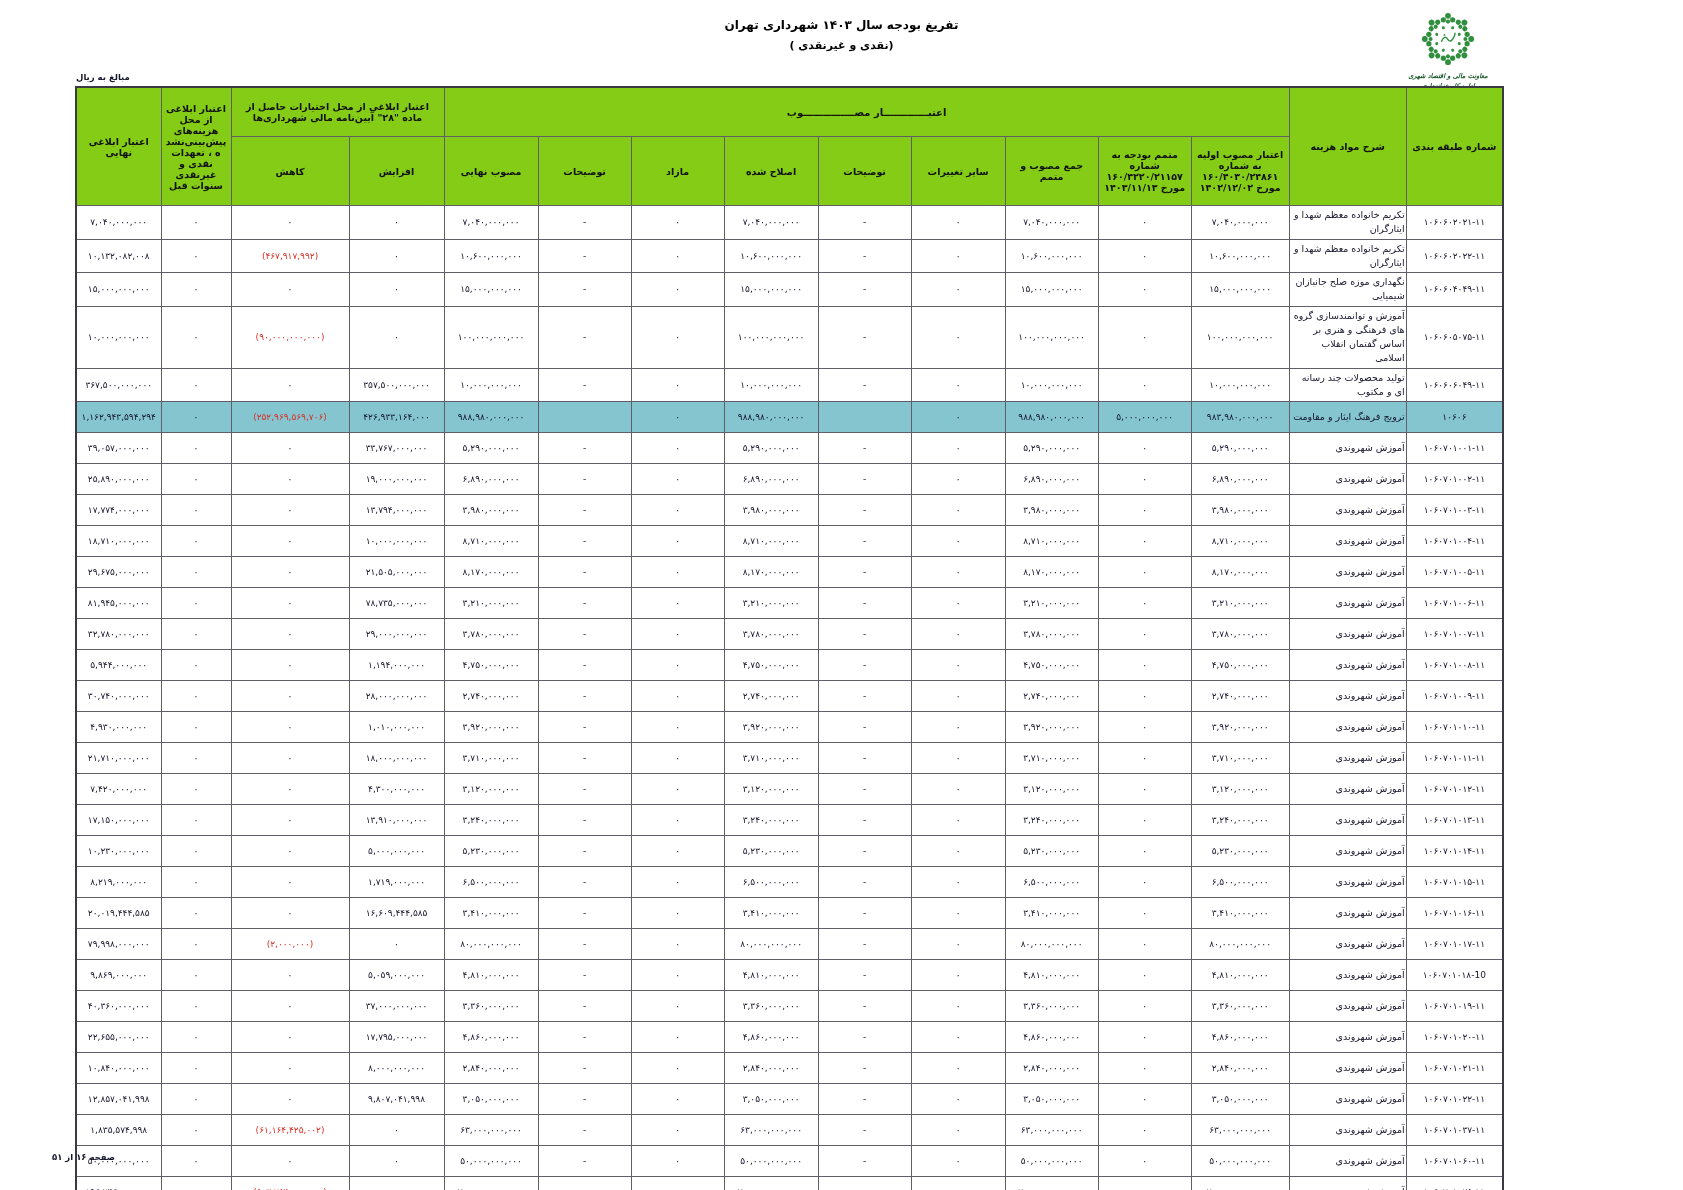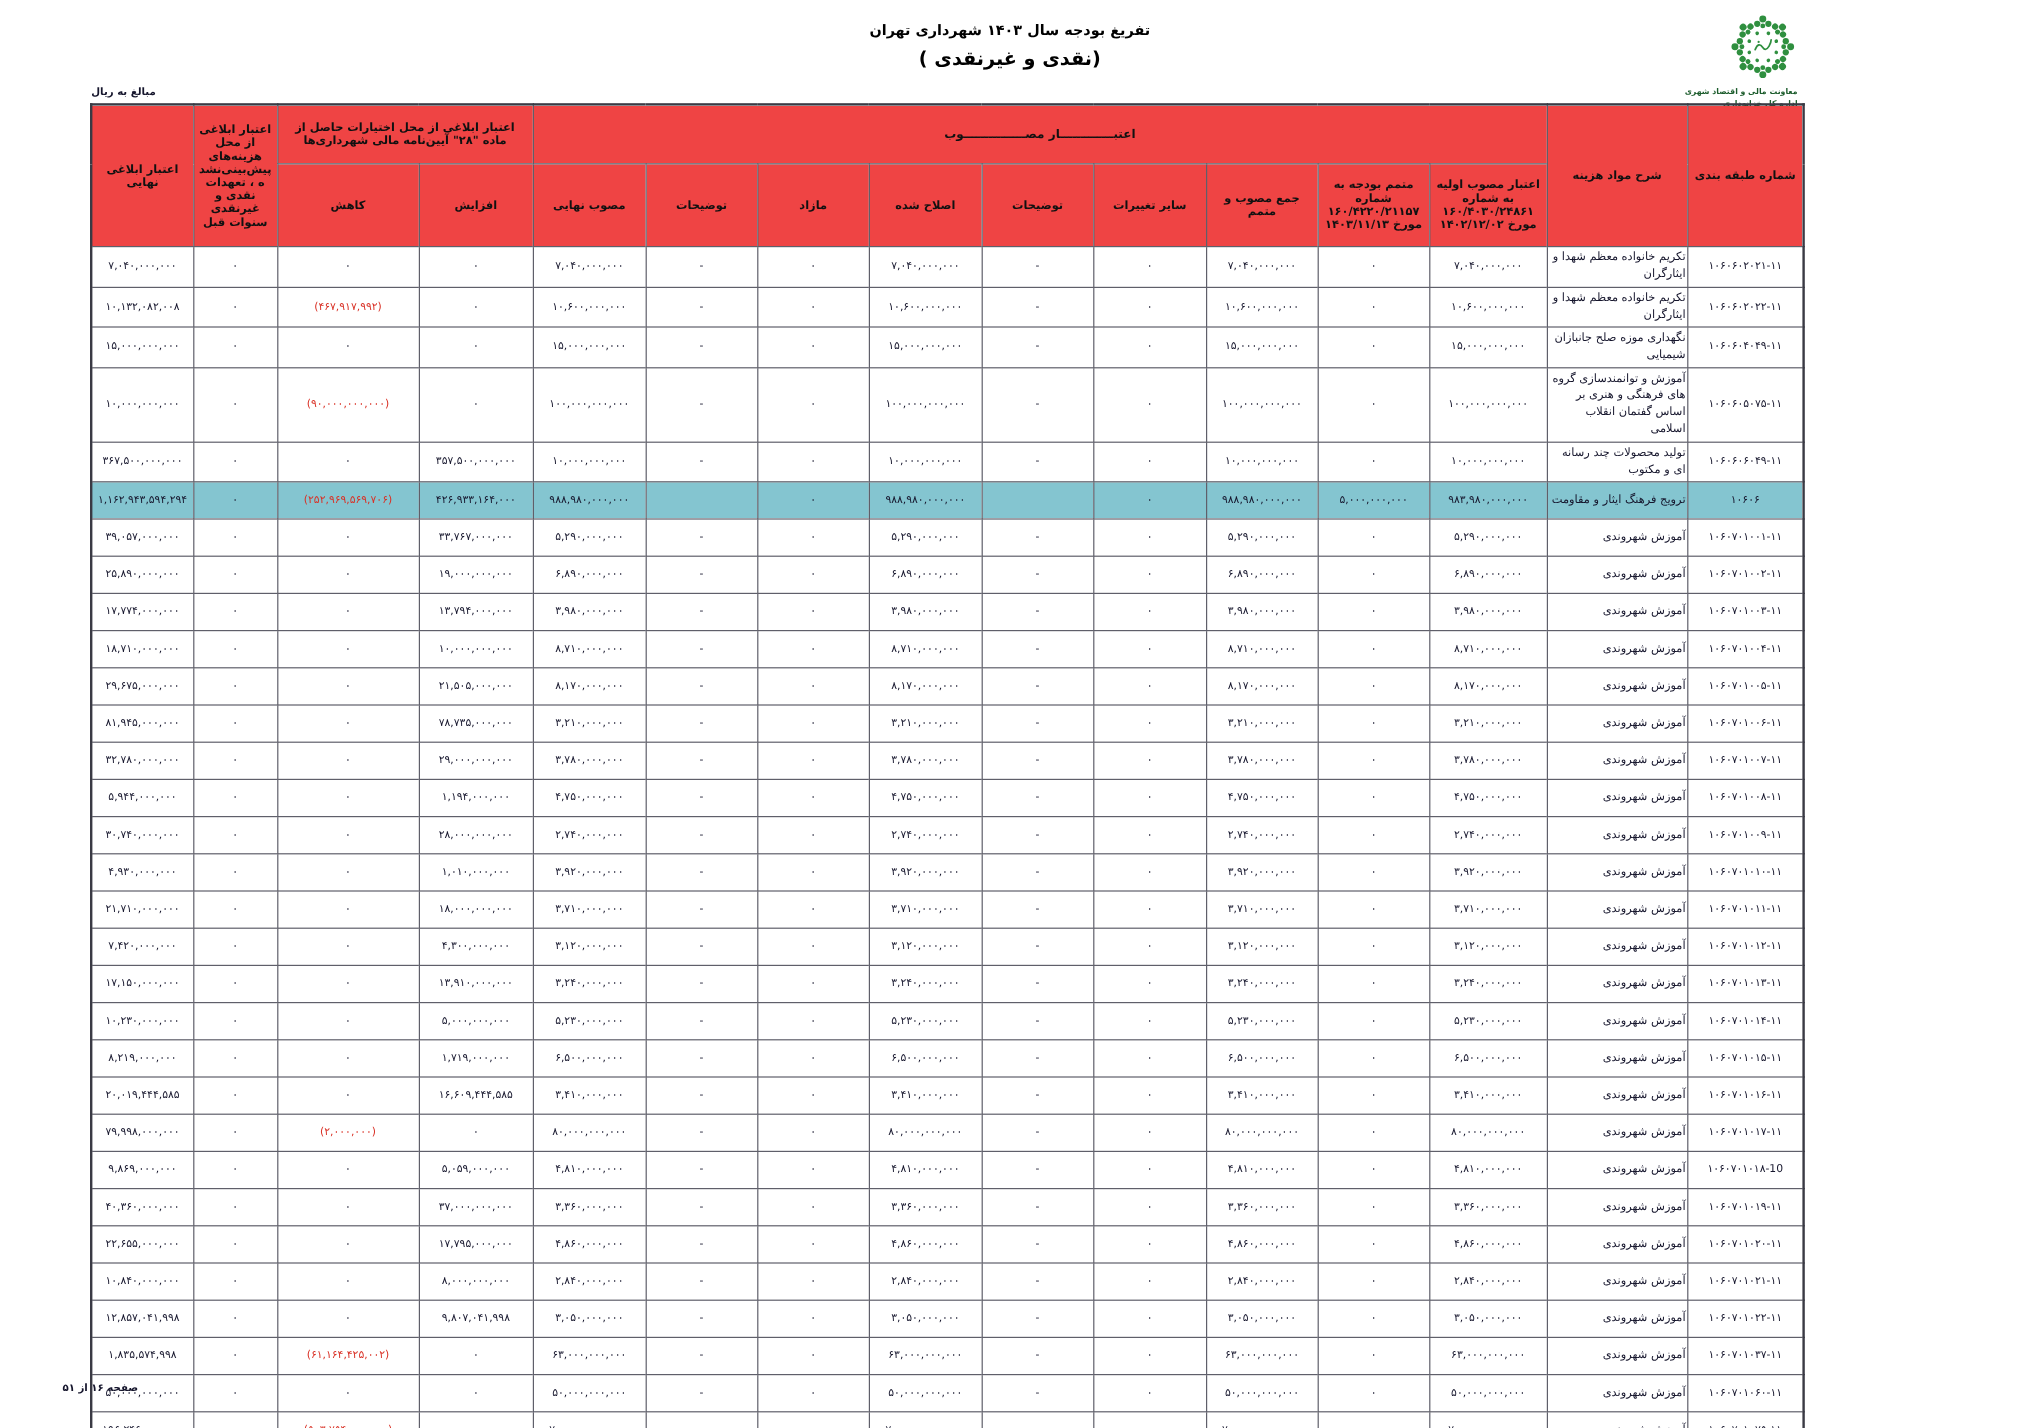--- a/index.html
+++ b/index.html
@@ -2,33 +2,33 @@
 <html lang="fa" dir="rtl"><head>
 <meta charset="utf-8">
 <style>
   html,body{margin:0;padding:0;background:#fff;}
   .page{position:relative;width:1683px;height:1190px;background:#ffffff;overflow:hidden;
         font-family:"DejaVu Sans",sans-serif;direction:rtl;color:#15152c;}
   
   .titles{position:absolute;top:18px;left:0;width:100%;text-align:center;font-weight:bold;color:#000;}
   .title-1{font-size:12px;margin-bottom:7px;}
   .title-2{font-size:11.5px;margin-bottom:7px;}
-  .title-3{font-size:16px;}
+  .title-3{font-size:11px;}
   
-  .logo{position:absolute;top:10px;left:1398px;width:100px;}
+  .logo{position:absolute;top:10px;left:1398px;width:100px;text-align:center;font-style:italic;}
   .logo .org{font-size:6.5px;color:#1c5c2c;line-height:1.5;font-weight:bold;}
   
   .rial-note{position:absolute;top:72px;left:76px;font-size:8.5px;font-weight:bold;}
   
   .footer{position:absolute;top:1152px;left:52px;font-size:8.5px;font-weight:bold;}
   
   table.budget{position:absolute;top:86px;left:75px;width:1427px;border-collapse:collapse;
                table-layout:fixed;direction:rtl;border:2px solid #3a3a44;}
   th,td{border:1px solid #5f5f6a;overflow:hidden;word-wrap:break-word;}
-  thead th{background:#ef4444;font-weight:bold;font-size:9.5px;padding:2px 3px;text-align:center;vertical-align:middle;color:#111;}
+  thead th{background:#84cc16;font-weight:bold;font-size:9.5px;padding:2px 3px;text-align:center;vertical-align:middle;color:#111;}
   thead tr.h1 th{height:44px;}
   thead tr.h2 th{height:64px;}
   th.group{font-size:10px;letter-spacing:1px;}
   tbody td{font-size:9px;height:26px;text-align:center;vertical-align:middle;padding:1px 3px;background:#fff;}
   tbody td.desc{text-align:right;font-size:9.5px;padding:2px 1px;line-height:1.5;}
   tbody td.neg{color:#d93025;}
   tbody tr.hl td{background:#84c5d0;}
 </style>
 </head>
 <body>

